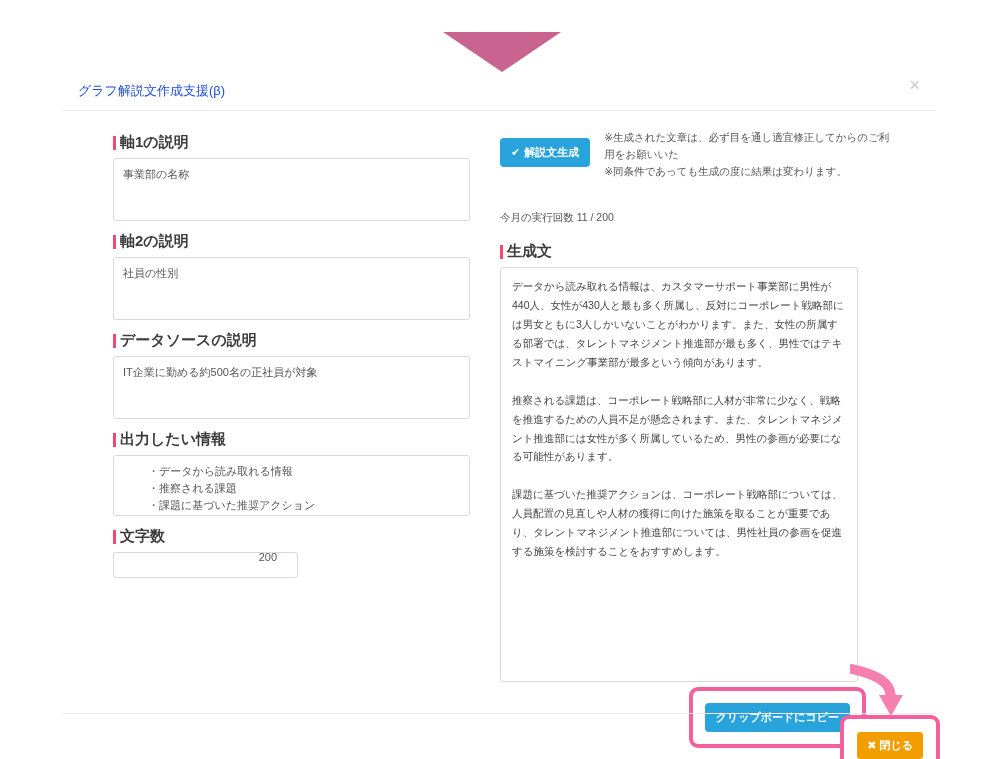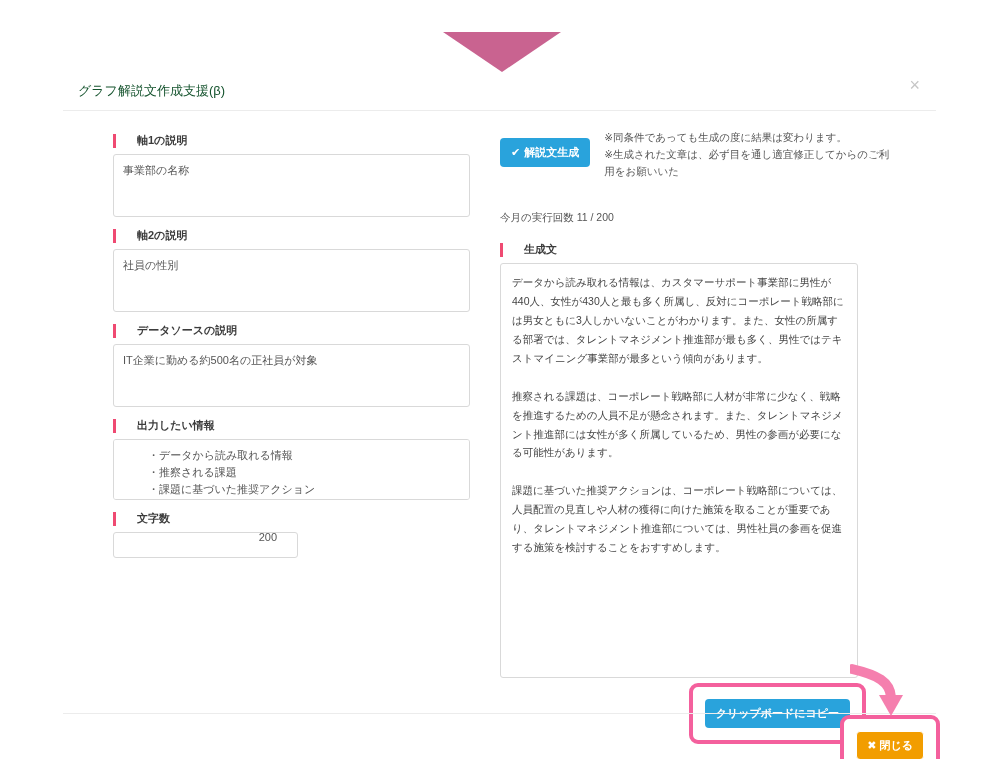--- a/index.html
+++ b/index.html
@@ -9,27 +9,27 @@
   }
   
   .triangle{
     position:absolute;left:443px;top:32px;width:0;height:0;
     border-left:59px solid transparent;border-right:59px solid transparent;
     border-top:40px solid #c96390;
   }
   
   .modal{position:absolute;left:63px;top:72px;width:873px;background:#fff;}
   .modal-header{position:relative;height:38px;border-bottom:1px solid #ececec;}
-  .modal-title{position:absolute;left:15px;top:10px;font-size:13px;color:#14532d;}
+  .modal-title{position:absolute;left:15px;top:10px;font-size:13px;color:#1d4ed8;}
   .modal-close{position:absolute;right:16px;top:4px;font-size:18px;color:#c6c6c6;cursor:pointer;line-height:1;}
   .modal-body{position:relative;height:602px;}
   
   .left-col{position:absolute;left:50px;top:22px;width:357px;}
   .field{margin-bottom:11px;}
-  .field-label{display:flex;align-items:center;gap:21px;font-size:11px;font-weight:bold;color:#3c3c3c;margin-bottom:6px;}
+  .field-label{display:flex;align-items:center;gap:4px;font-size:15px;font-weight:bold;color:#3c3c3c;margin-bottom:6px;}
   .bar{width:3px;height:14px;background:#ef4a72;flex:0 0 3px;}
   .input-area{
     display:block;width:357px;box-sizing:border-box;height:63px;
     border:1px solid #d9d9d9;border-radius:3px;padding:7px 9px;
     font-size:11px;color:#555;resize:none;outline:none;line-height:1.55;
     font-family:"Liberation Sans","DejaVu Sans",sans-serif;background:#fff;
   }
   .input-area.short{height:61px;padding-left:34px;}
   .num-input{
     display:block;width:185px;height:26px;box-sizing:border-box;
@@ -132,22 +132,22 @@
       </div>
 
       <div class="right-col">
 
         <div class="gen-row">
           <button class="btn-blue gen-btn">
             <span>✔</span>
             <span>解説文生成</span>
           </button>
           <div class="notes">
+            <div>※生成された文章は、必ず目を通し適宜修正してからのご利用をお願いいた</div>
             <div>※同条件であっても生成の度に結果は変わります。</div>
-            <div>※生成された文章は、必ず目を通し適宜修正してからのご利用をお願いいた</div>
           </div>
         </div>
 
         <div class="usage">今月の実行回数 11 / 200</div>
 
         <div class="field-label output-label">
           <span class="bar"></span>
           <span>生成文</span>
         </div>
 

